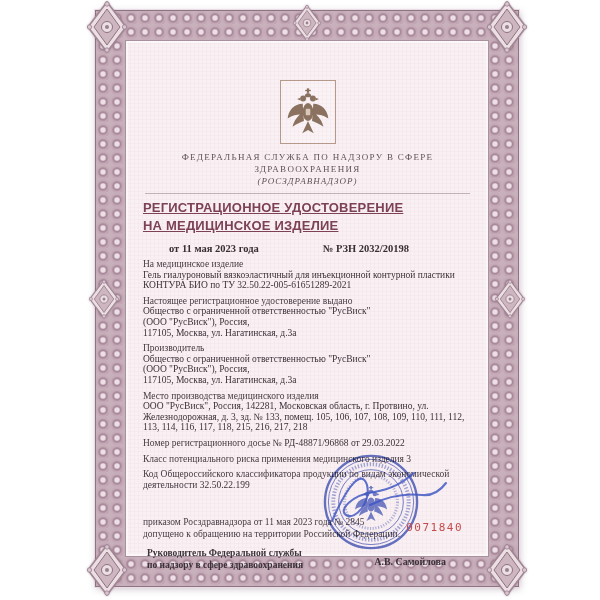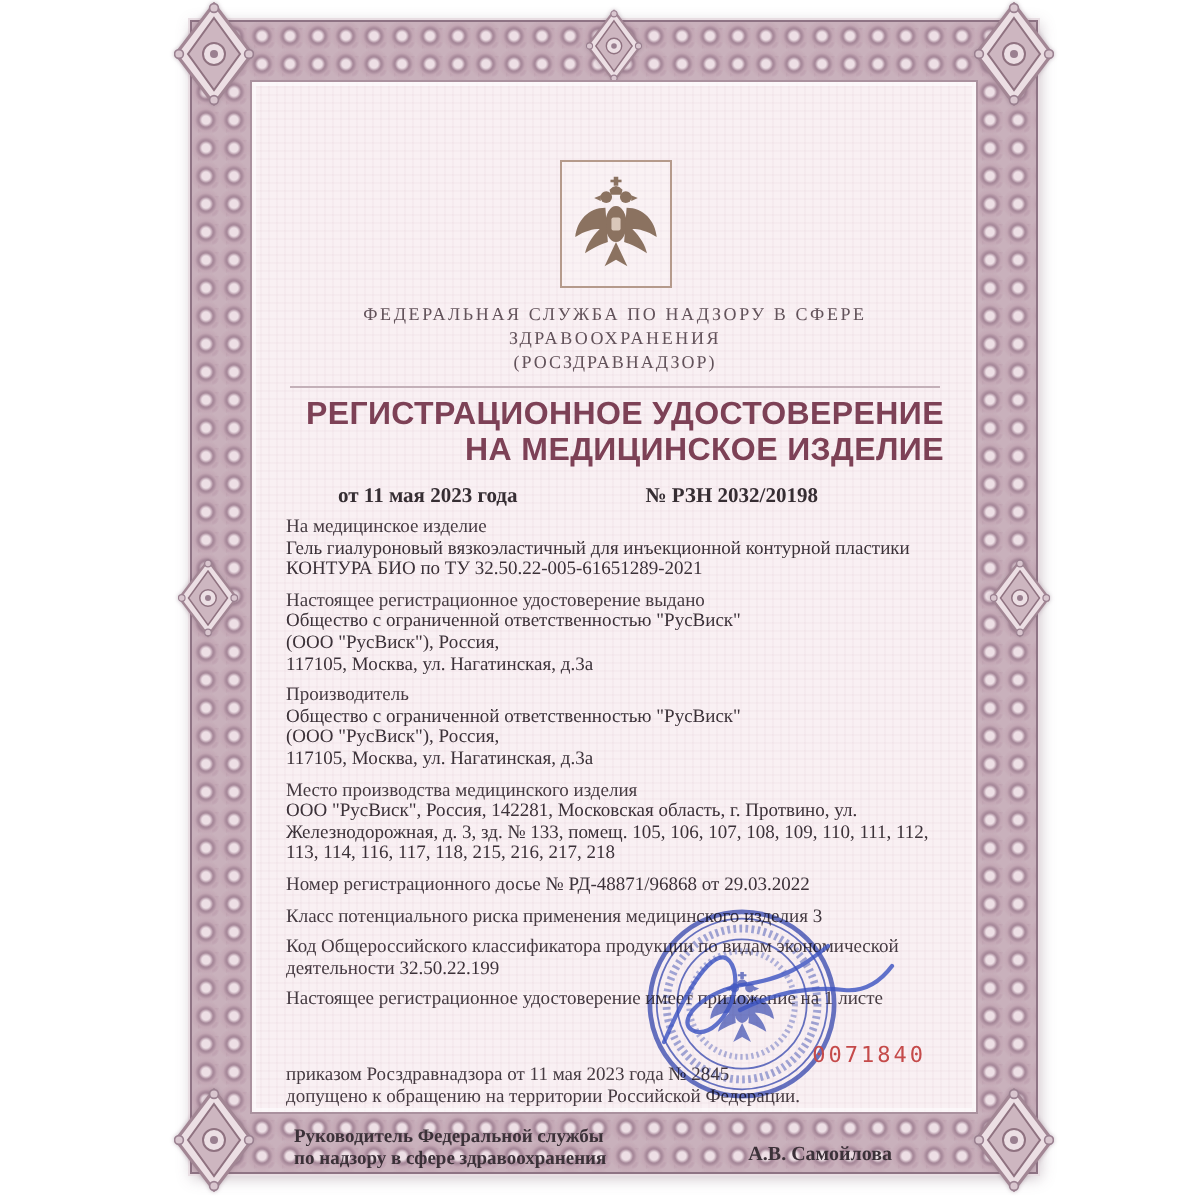--- a/index.html
+++ b/index.html
@@ -37,25 +37,25 @@
   .orn.ml{left:-7px;top:50%;margin-top:-22px;width:30px;height:44px;}
   .orn.mr{right:-7px;top:50%;margin-top:-22px;width:30px;height:44px;}
   .content{position:relative;height:100%;box-sizing:border-box;padding:39px 16px 0 17px;color:#453a41;}
   .emblem-box{
     width:54px;height:62px;margin:0 auto 7px auto;border:1px solid #b59a8b;
     display:flex;align-items:center;justify-content:center;background:rgba(255,255,255,.15);
   }
   .authority{
     text-align:center;font-size:9px;letter-spacing:1.3px;color:#62525a;line-height:12px;
   }
-  .authority .l2{letter-spacing:1px;}
+  .authority .l2{letter-spacing:1px;font-style:italic;}
   .sep{border:none;border-top:1px solid #c3b0b8;margin:6px 2px 5px 2px;}
   .title{
-    text-align:right;font-family:"Liberation Sans", sans-serif;font-weight:bold;
-    font-size:16px;line-height:18px;color:#7d4156;letter-spacing:.2px;
+    text-align:left;font-family:"Liberation Sans", sans-serif;font-weight:bold;
+    font-size:13px;line-height:18px;color:#7d4156;letter-spacing:.2px;text-decoration:underline;
   }
   .date-row{
     display:flex;margin:8px 0 0 26px;font-weight:bold;font-size:10.5px;color:#362e33;
   }
   .date-row .num{margin-left:64px;}
   .bodytext{font-size:9.5px;line-height:10.6px;}
   .para{margin-top:5px;}
   .para .label{font-weight:normal;}
   .para .bold{font-weight:normal;color:#3b3138;}
   .block-line{display:block;}
@@ -186,21 +186,20 @@
         <div class="para">
           <span class="label">Класс потенциального риска применения медицинского изделия</span>
           <span class="bold">3</span>
         </div>
 
         <div class="para">
           <span class="label">Код Общероссийского классификатора продукции по видам экономической деятельности</span>
           <span class="bold">32.50.22.199</span>
         </div>
 
-        <div class="para">Настоящее регистрационное удостоверение имеет приложение на 1 листе</div>
       </div>
 
       <div class="order">
         <span class="block-line">приказом Росздравнадзора от 11 мая 2023 года № 2845</span>
         <span class="block-line">допущено к обращению на территории Российской Федерации.</span>
       </div>
 
       <div class="sig-row">
         <div class="sig-pos">
           <span class="block-line">Руководитель Федеральной службы</span>

